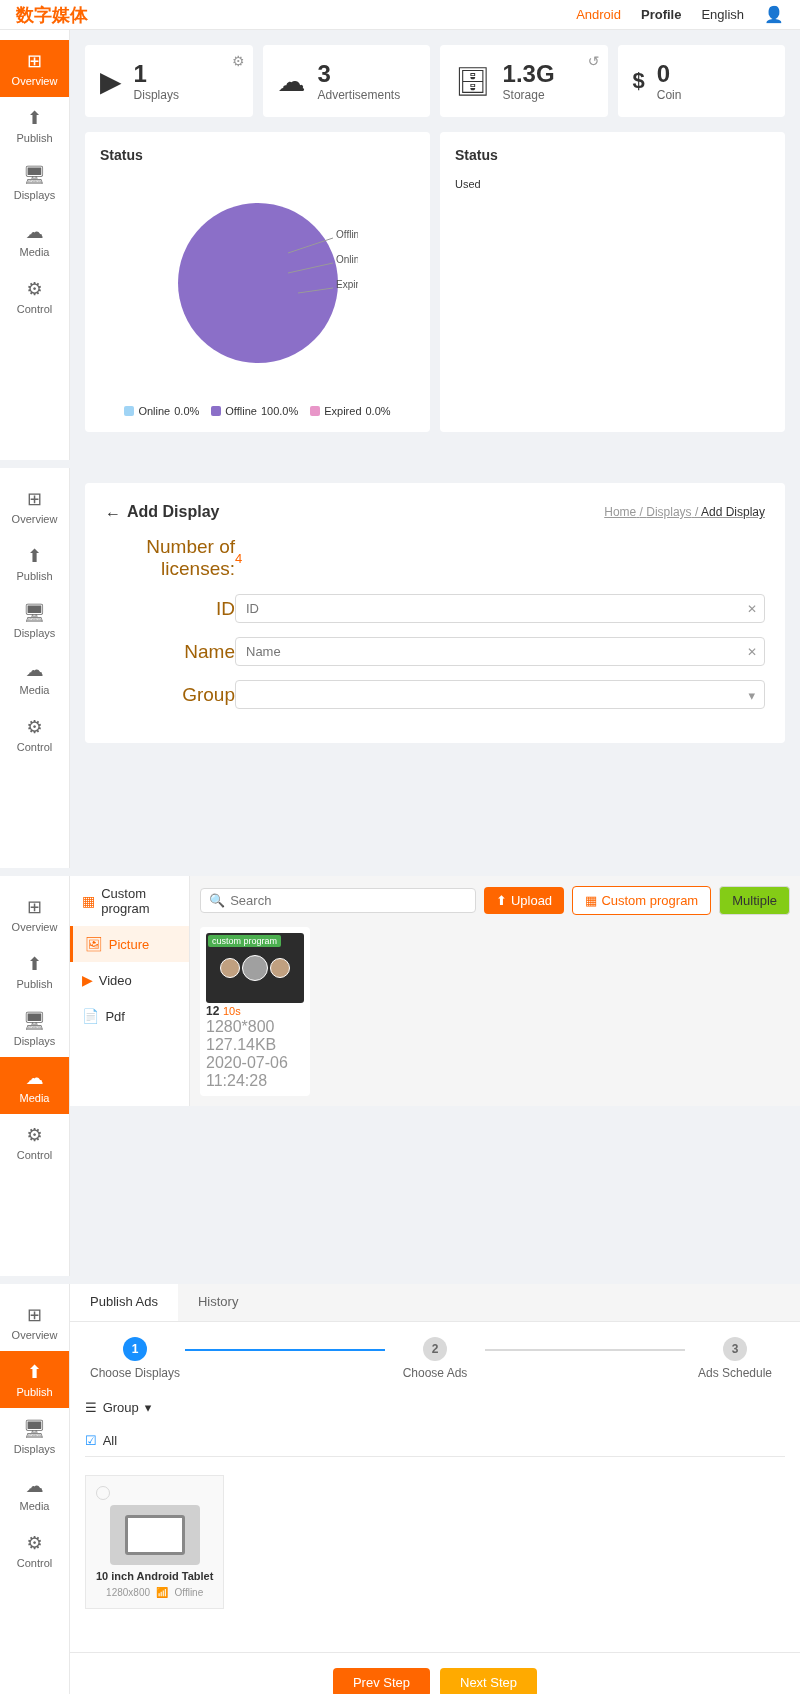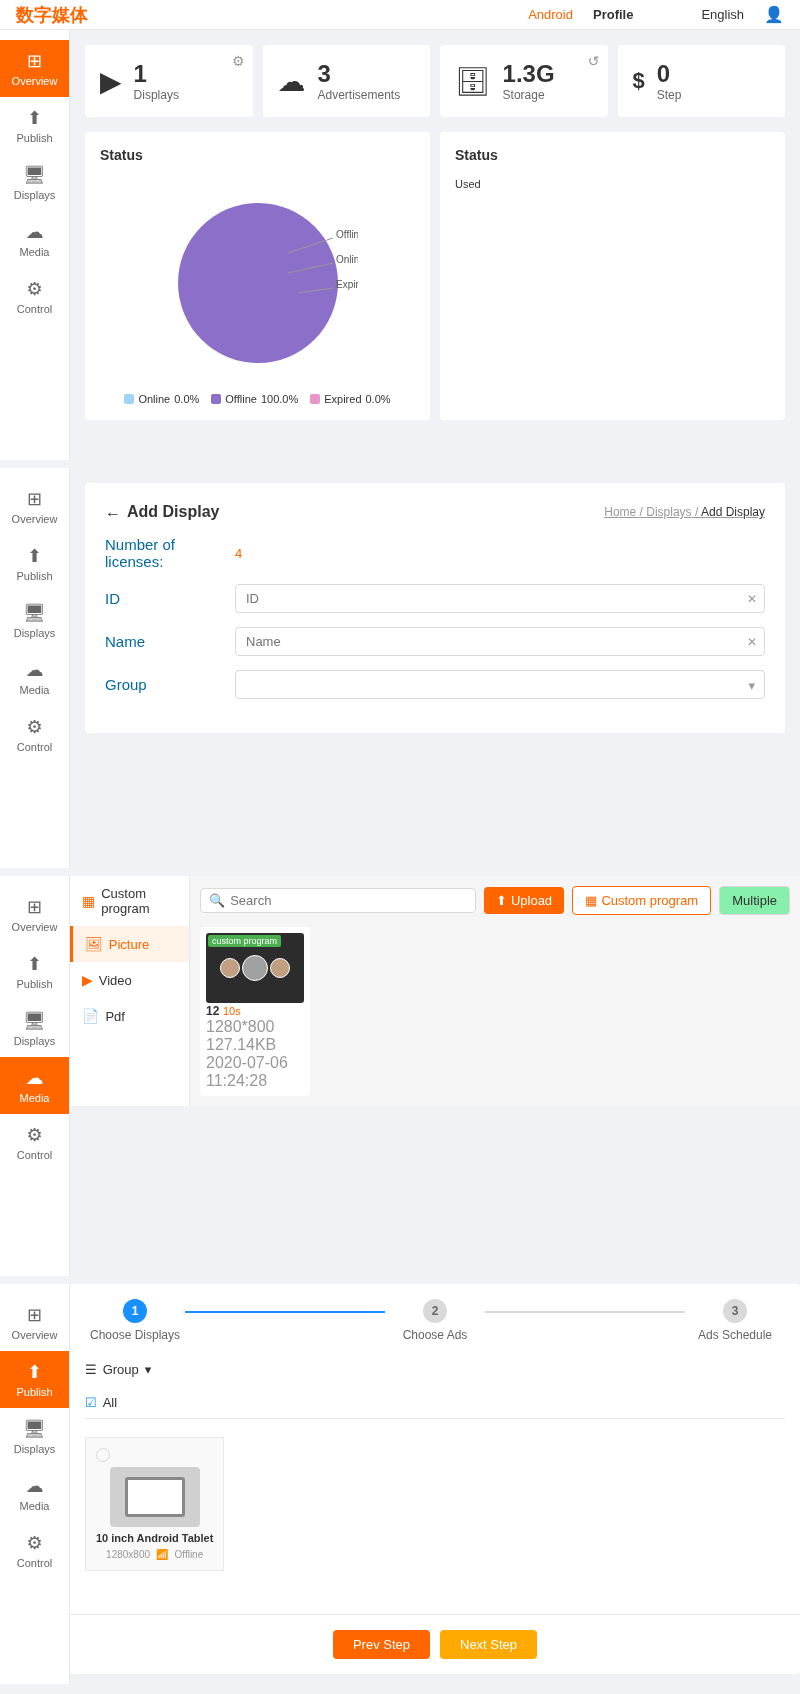--- a/index.html
+++ b/index.html
@@ -21,21 +21,21 @@
       font-weight: bold;
       margin-right: auto;
     }
     .top-nav .nav-links {
       display: flex;
       align-items: center;
       gap: 20px;
     }
     .top-nav .nav-links .platform { color: #ff6600; cursor: pointer; }
     .top-nav .nav-links .profile { font-weight: bold; cursor: pointer; }
-    .top-nav .nav-links .english { cursor: pointer; margin-left: 48px; }
+    .top-nav .nav-links .english { cursor: pointer; }
     .top-nav .nav-links .user-icon { cursor: pointer; color: #999; font-size: 16px; }
 
     
     .section {
       display: flex;
       background: #f0f2f5;
       margin-bottom: 0;
     }
 
     
@@ -124,21 +124,21 @@
       display: flex;
       flex-direction: column;
       align-items: center;
     }
     .donut-svg { margin: 10px 0; }
     .legend-row {
       display: flex;
       gap: 12px;
       font-size: 11px;
       align-items: center;
-      margin-top: 0;
+      margin-top: 12px;
     }
     .legend-item { display: flex; align-items: center; gap: 4px; }
     .legend-dot { width: 10px; height: 10px; border-radius: 2px; }
 
     .status-right { min-width: 200px; }
     .status-right .used-label { font-size: 11px; color: #333; margin-top: 15px; }
 
     
     .section2 { min-height: 250px; background: #f0f2f5; border-top: 8px solid #f0f2f5; }
 
@@ -164,22 +164,23 @@
     .breadcrumb span { color: #999; }
     .breadcrumb .current { color: #333; }
 
     .form-row {
       display: flex;
       align-items: center;
       margin-bottom: 14px;
     }
     .form-label {
       width: 130px;
-      font-size: 15px;
-      color: #0369a1;
+      font-size: 19px;
+      color: #a16207;
+      text-align: right;
     }
     .form-value { color: #ff6600; font-size: 13px; }
     .form-select {
       flex: 1;
       border: 1px solid #d9d9d9;
       border-radius: 4px;
       padding: 6px 10px;
       font-size: 13px;
       background: #fff;
       color: #333;
@@ -290,21 +291,21 @@
       border: 1px solid #ff6600;
       padding: 6px 12px;
       border-radius: 4px;
       cursor: pointer;
       font-size: 13px;
       display: flex;
       align-items: center;
       gap: 4px;
     }
     .btn-multiple {
-      background: #86efac;
+      background: #84cc16;
       color: #333;
       border: 1px solid #d9d9d9;
       padding: 6px 12px;
       border-radius: 4px;
       cursor: pointer;
       font-size: 13px;
     }
     .media-grid { display: flex; flex-wrap: wrap; gap: 10px; }
     .media-item {
       background: #fff;
@@ -579,21 +580,21 @@
         <span class="stat-icon">🗄</span>
         <div class="stat-info">
           <div class="stat-number">1.3G</div>
           <div class="stat-label">Storage</div>
         </div>
       </div>
       <div class="stat-card">
         <span class="stat-icon" style="font-size:22px;font-weight:bold;">$</span>
         <div class="stat-info">
           <div class="stat-number">0</div>
-          <div class="stat-label">Step</div>
+          <div class="stat-label">Coin</div>
         </div>
       </div>
     </div>
 
     <div class="charts-row">
       <div class="chart-card">
         <h3>Status</h3>
         <div class="donut-container">
 
           <svg class="donut-svg" width="200" height="200" viewBox="0 0 200 200">
@@ -807,20 +808,24 @@
       <span class="icon">☁</span>
       <span>Media</span>
     </div>
     <div class="sidebar-item">
       <span class="icon">⚙</span>
       <span>Control</span>
     </div>
   </div>
   <div class="main-content" style="padding:0;">
     <div class="publish-card">
+      <div class="publish-tabs">
+        <div class="publish-tab active">Publish Ads</div>
+        <div class="publish-tab">History</div>
+      </div>
       <div class="publish-body">
 
         <div class="steps-row">
           <div class="step-item">
             <div class="step-circle active">1</div>
             <div class="step-label">Choose Displays</div>
           </div>
           <div class="step-line active"></div>
           <div class="step-item">
             <div class="step-circle inactive">2</div>

